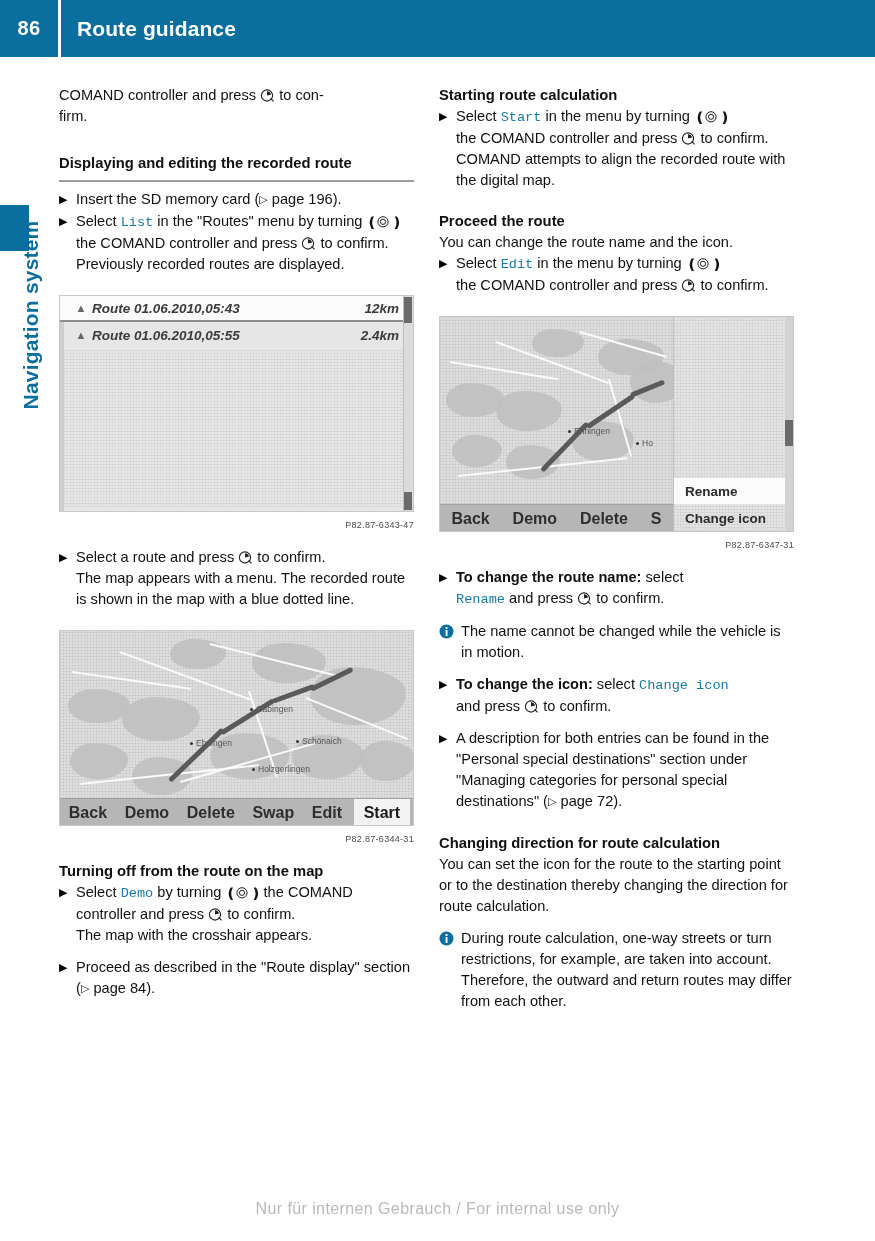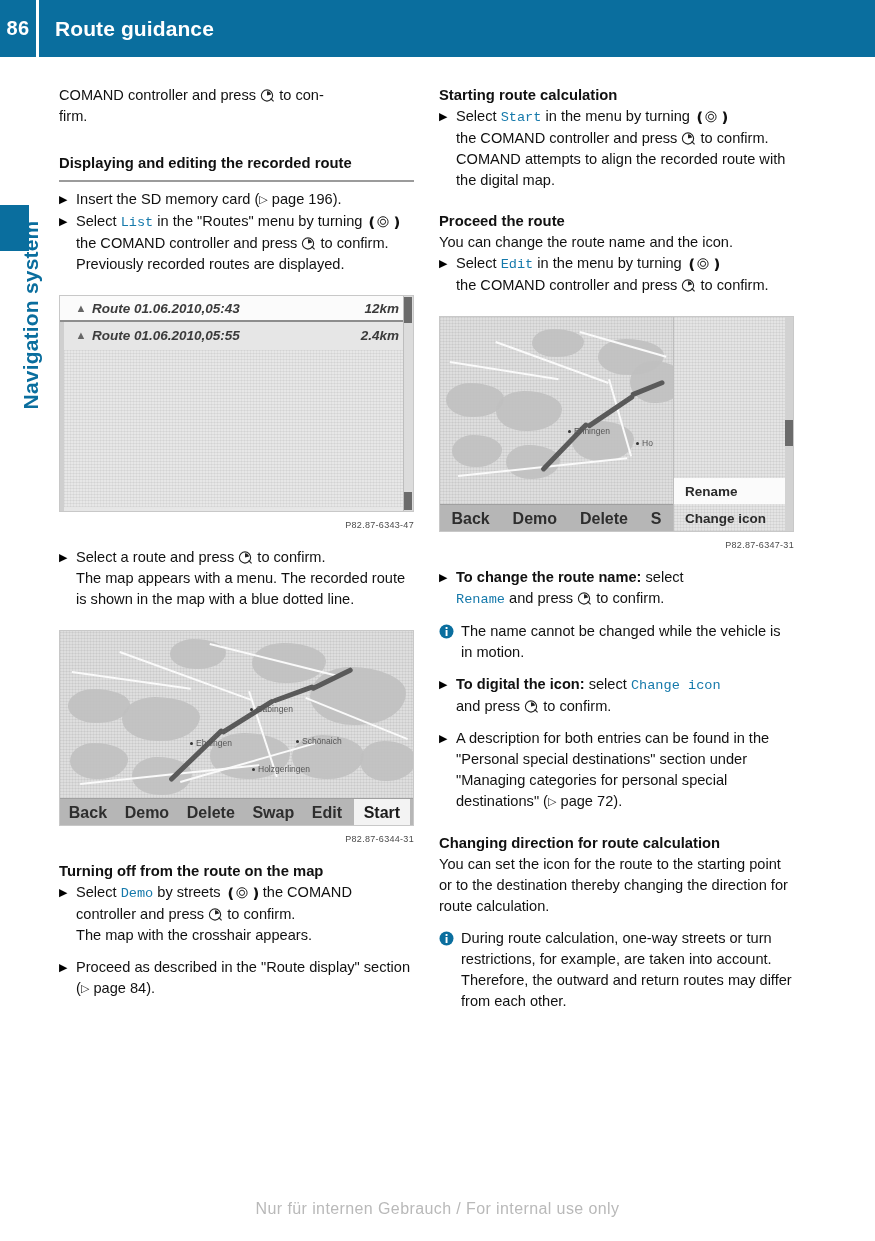--- a/index.html
+++ b/index.html
@@ -18,21 +18,21 @@
   .header {
     position: absolute;
     top: 0; left: 0;
     width: 875px;
     height: 57px;
     background: #0a6e9e;
     display: flex;
     align-items: center;
   }
   .header .pagenum {
-    width: 36px;
+    width: 58px;
     text-align: center;
     color: #ffffff;
     font-size: 20px;
     font-weight: bold;
     letter-spacing: 0.5px;
   }
   .header .rule {
     width: 3px;
     height: 57px;
     background: #ffffff;
@@ -487,21 +487,21 @@
 
   <div class="gap-sm"></div>
 
   <h3 class="sub">Turning off from the route on the map</h3>
 
   <div class="step">
     <div class="arrow">▶</div>
     <div class="body">
       <span>Select</span>
       <span class="mono">Demo</span>
-      <span>by streets</span>
+      <span>by turning</span>
       <span class="g-turn">
         <svg width="34" height="15" viewBox="0 0 34 15">
             <text x="0" y="12.5" font-size="14" font-weight="bold" fill="#111" font-family="DejaVu Sans, sans-serif">❪</text>
             <circle cx="17" cy="7.8" r="5.1" fill="none" stroke="#222" stroke-width="1"></circle>
             <circle cx="17" cy="7.8" r="2.6" fill="none" stroke="#222" stroke-width="1"></circle>
             <text x="25" y="12.5" font-size="14" font-weight="bold" fill="#111" font-family="DejaVu Sans, sans-serif">❫</text>
           </svg>
       </span>
       <span>the COMAND controller and press</span>
       <span class="g-press">
@@ -660,21 +660,21 @@
         </svg>
     </div>
     <div class="body">The name cannot be changed while the vehicle is in motion.</div>
   </div>
 
   <div class="gap-sm"></div>
 
   <div class="step">
     <div class="arrow">▶</div>
     <div class="body">
-      <b>To digital the icon:</b>
+      <b>To change the icon:</b>
       <span>select</span>
       <span class="mono">Change icon</span><br>
       <span>and press</span>
       <span class="g-press">
         <svg width="15" height="15" viewBox="0 0 15 15">
             <circle cx="7" cy="7.5" r="5.6" fill="none" stroke="#222" stroke-width="1.1"></circle>
             <path d="M7 3.2 A4.3 4.3 0 0 1 11.1 6.6 L7 7.5 Z" fill="#222"></path>
             <path d="M10.6 10.4 l3 3" stroke="#222" stroke-width="1.1" fill="none"></path>
           </svg>
       </span>

